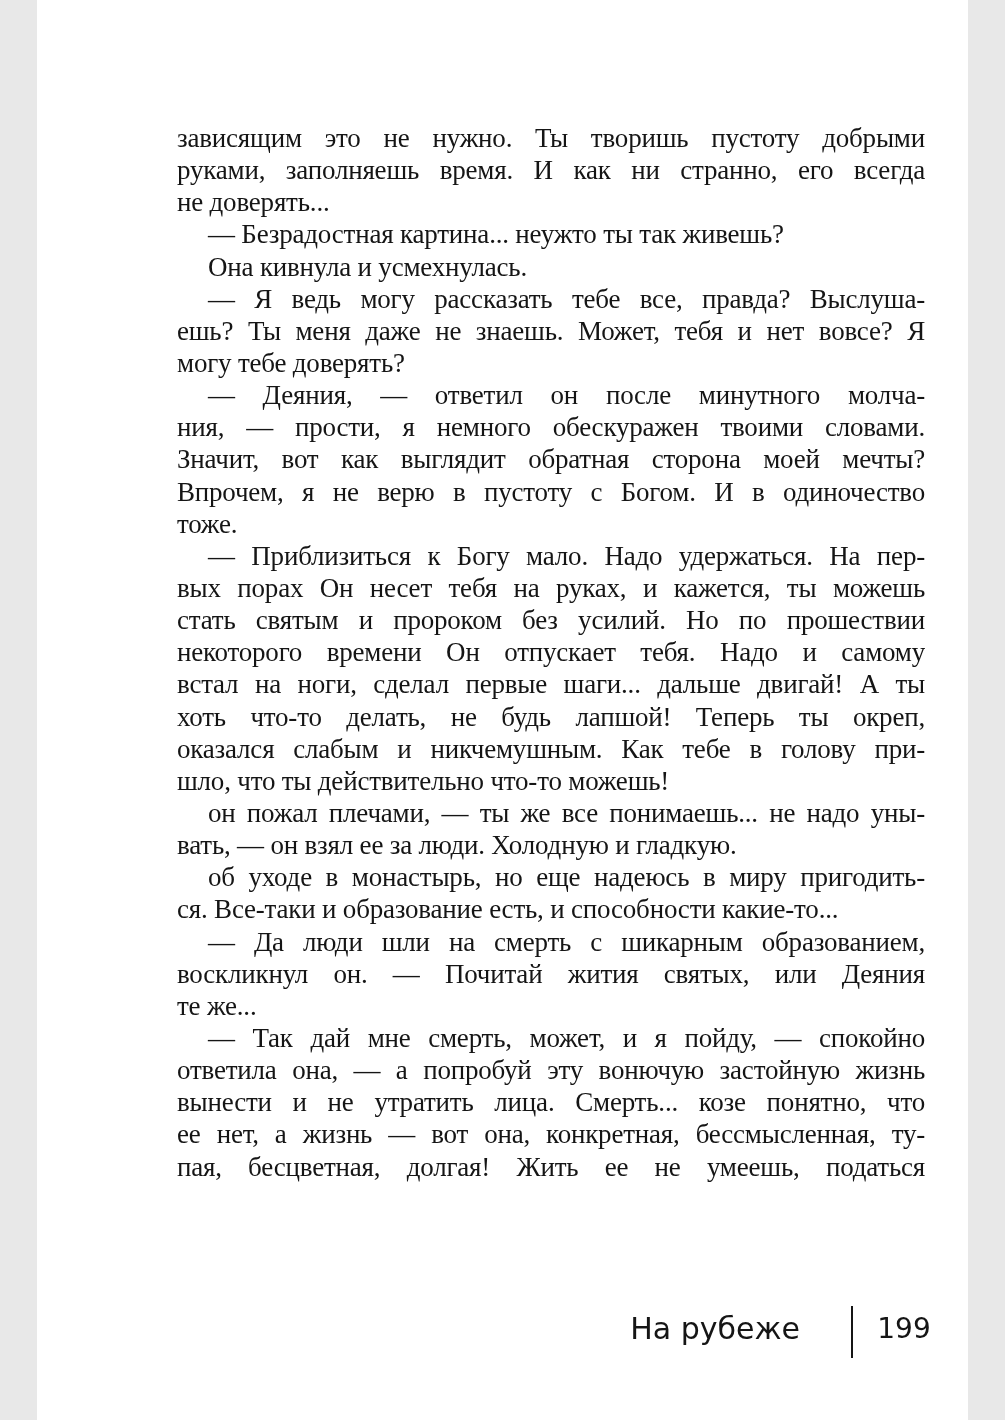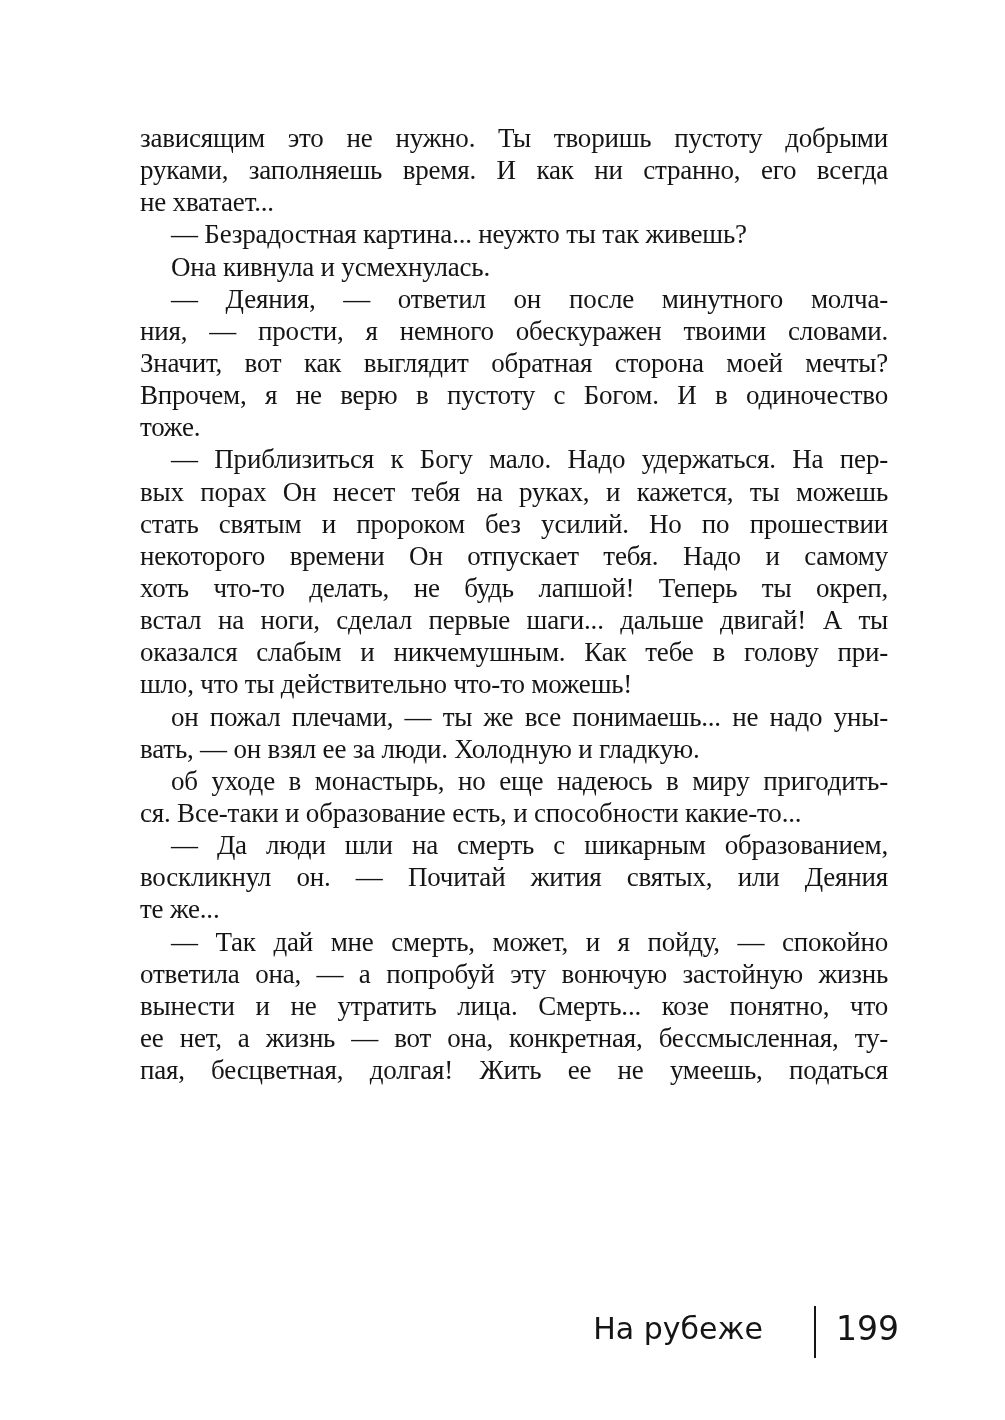--- a/index.html
+++ b/index.html
@@ -1,18 +1,18 @@
 <!DOCTYPE html>
 <html><head>
 <meta charset="utf-8">
 <style>
   html, body { margin: 0; padding: 0; background: #e8e8e8; }
   .page {
     position: relative;
-    width: 1005px;
+    width: 931px;
     height: 1420px;
     margin: 0 auto;
     background: #ffffff;
     color: #151515;
     font-family: "Liberation Serif", "DejaVu Serif", serif;
     overflow: hidden;
   }
   .body-text {
     position: absolute;
     left: 140px;
@@ -53,55 +53,61 @@
     top: 6px;
     width: 2px;
     height: 52px;
     background: #151515;
   }
   .page-number {
     position: absolute;
     top: 16px;
     left: 836px;
     width: 62px;
-    font-size: 33px;
+    text-align: center;
+    font-size: 28px;
     line-height: 26px;
     color: #151515;
   }
 </style>
 </head>
 <body>
 
 <div class="page">
   <div class="body-text">
       <div class="para">
         <div class="line">зависящим это не нужно. Ты творишь пустоту добрыми</div>
         <div class="line">руками, заполняешь время. И как ни странно, его всегда</div>
-        <div class="line no-j">не хватает...</div>
+        <div class="line no-j">не доверять...</div>
       </div>
       <div class="para indent">
         <div class="line no-j">— Безрадостная картина... неужто ты так живешь?</div>
       </div>
       <div class="para indent">
         <div class="line no-j">Она кивнула и усмехнулась.</div>
+      </div>
+      <div class="para indent">
+        <div class="line">— Я ведь могу рассказать тебе все, правда? Выслуша-</div>
+        <div class="line">ешь? Ты меня даже не знаешь. Может, тебя и нет вовсе? Я</div>
+        <div class="line no-j">могу тебе доверять?</div>
       </div>
       <div class="para indent">
         <div class="line">— Деяния, — ответил он после минутного молча-</div>
         <div class="line">ния, — прости, я немного обескуражен твоими словами.</div>
         <div class="line">Значит, вот как выглядит обратная сторона моей мечты?</div>
         <div class="line">Впрочем, я не верю в пустоту с Богом. И в одиночество</div>
         <div class="line no-j">тоже.</div>
       </div>
       <div class="para indent">
         <div class="line">— Приблизиться к Богу мало. Надо удержаться. На пер-</div>
         <div class="line">вых порах Он несет тебя на руках, и кажется, ты можешь</div>
         <div class="line">стать святым и пророком без усилий. Но по прошествии</div>
         <div class="line">некоторого времени Он отпускает тебя. Надо и самому</div>
+        <div class="line">встал на ноги, сделал первые шаги... дальше двигай! А ты</div>
         <div class="line">хоть что-то делать, не будь лапшой! Теперь ты окреп,</div>
-        <div class="line">встал на ноги, сделал первые шаги... дальше двигай! А ты</div>
         <div class="line">оказался слабым и никчемушным. Как тебе в голову при-</div>
         <div class="line no-j">шло, что ты действительно что-то можешь!</div>
       </div>
       <div class="para indent">
         <div class="line">он пожал плечами, — ты же все понимаешь... не надо уны-</div>
         <div class="line no-j">вать, — он взял ее за люди. Холодную и гладкую.</div>
       </div>
       <div class="para indent">
         <div class="line">об уходе в монастырь, но еще надеюсь в миру пригодить-</div>
         <div class="line no-j">ся. Все-таки и образование есть, и способности какие-то...</div>

